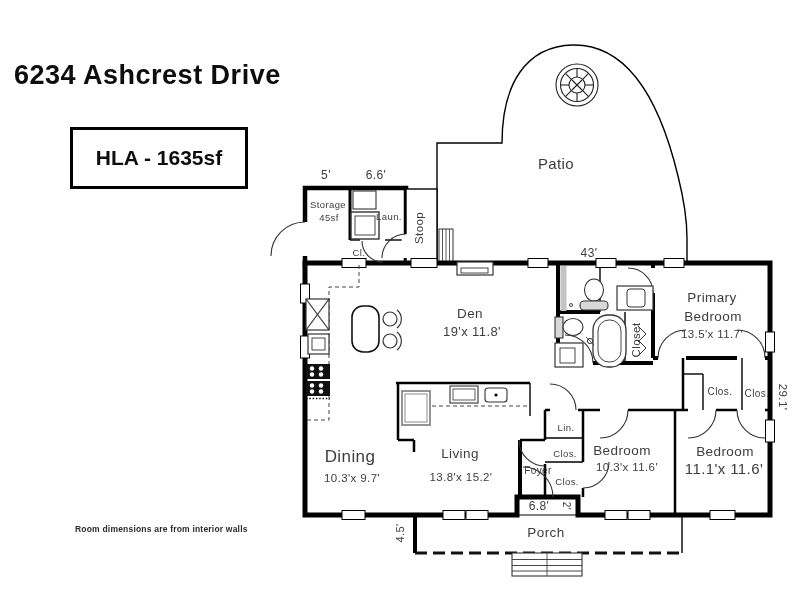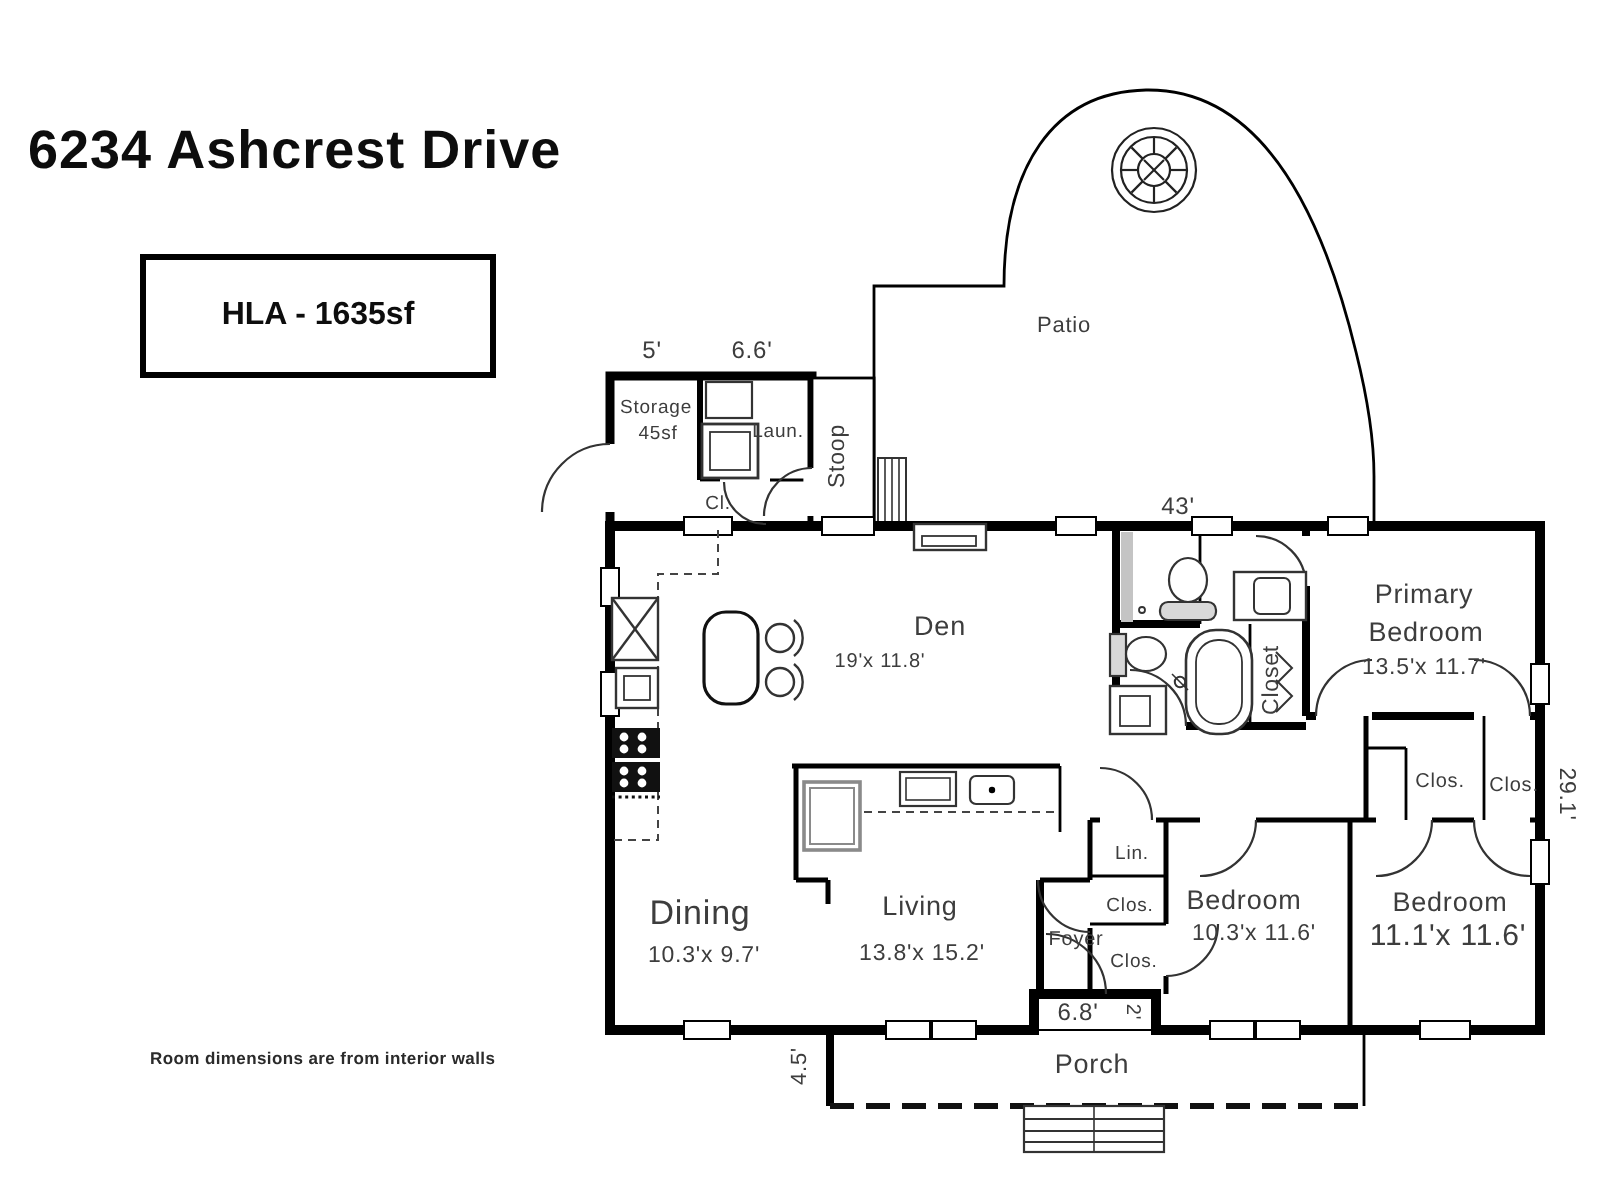--- a/index.html
+++ b/index.html
@@ -6,21 +6,21 @@
   #canvas{position:relative;width:803px;height:593px;background:#ffffff;overflow:hidden;
           font-family:"Liberation Sans",sans-serif;text-align:center;}
   #plan-svg{position:absolute;left:0;top:0;}
   .lbl{position:absolute;transform:translate(-50%,-50%);white-space:nowrap;
        color:#3d3d3d;letter-spacing:.4px;}
   .rot-ccw{transform:translate(-50%,-50%) rotate(-90deg);}
   .rot-cw{transform:translate(-50%,-50%) rotate(90deg);}
   .title{position:absolute;left:14px;top:60px;font-size:27px;font-weight:bold;color:#0d0d0d;
          letter-spacing:.5px;}
   .hla-box{position:absolute;left:70px;top:127px;width:172px;height:56px;border:3px solid #000;
-           display:flex;align-items:center;justify-content:center;font-size:16px;font-weight:bold;color:#0d0d0d;}
+           display:flex;align-items:center;justify-content:center;font-size:21px;font-weight:bold;color:#0d0d0d;}
   .disc{position:absolute;left:75px;font-size:8.5px;font-weight:bold;color:#2b2b2b;letter-spacing:.2px;}
 </style>
 </head>
 <body>
 
 <div id="canvas">
 
   <svg id="plan-svg" width="803" height="593" viewBox="0 0 803 593">
 
     <g>
@@ -232,32 +232,32 @@
         <line x1="547" y1="553" x2="547" y2="576" stroke-width="0.8"></line>
       </g>
     </g>
   </svg>
 
   <div class="title">6234 Ashcrest Drive</div>
   <div class="hla-box">
     <span>HLA - 1635sf</span>
   </div>
 
-  <div class="lbl" style="left:532px;top:163px;font-size:11px">Patio</div>
+  <div class="lbl" style="left:556px;top:163px;font-size:15px">Patio</div>
   <div class="lbl" style="left:589px;top:253px;font-size:12px">43'</div>
   <div class="lbl" style="left:326px;top:175px;font-size:12px">5'</div>
   <div class="lbl" style="left:376px;top:175px;font-size:12px">6.6'</div>
   <div class="lbl" style="left:328px;top:204px;font-size:9.5px">Storage</div>
   <div class="lbl" style="left:329px;top:217px;font-size:9.5px">45sf</div>
   <div class="lbl" style="left:389px;top:216px;font-size:9.5px">Laun.</div>
   <div class="lbl" style="left:359px;top:252px;font-size:9.5px">Cl.</div>
   <div class="lbl rot-ccw" style="left:419px;top:228px;font-size:11.5px">Stoop</div>
 
   <div class="lbl" style="left:470px;top:313px;font-size:13.5px">Den</div>
-  <div class="lbl" style="left:440px;top:331px;font-size:10px">19'x 11.8'</div>
+  <div class="lbl" style="left:472px;top:331px;font-size:13px">19'x 11.8'</div>
 
   <div class="lbl" style="left:712px;top:297px;font-size:13.5px">Primary</div>
   <div class="lbl" style="left:713px;top:316px;font-size:13.5px">Bedroom</div>
   <div class="lbl" style="left:712px;top:334px;font-size:11.5px">13.5'x 11.7'</div>
   <div class="lbl rot-ccw" style="left:636px;top:340px;font-size:11.5px">Closet</div>
 
   <div class="lbl" style="left:720px;top:391px;font-size:10px">Clos.</div>
   <div class="lbl" style="left:757px;top:393px;font-size:10px">Clos.</div>
   <div class="lbl rot-cw" style="left:783px;top:397px;font-size:11.5px">29.1'</div>
 

